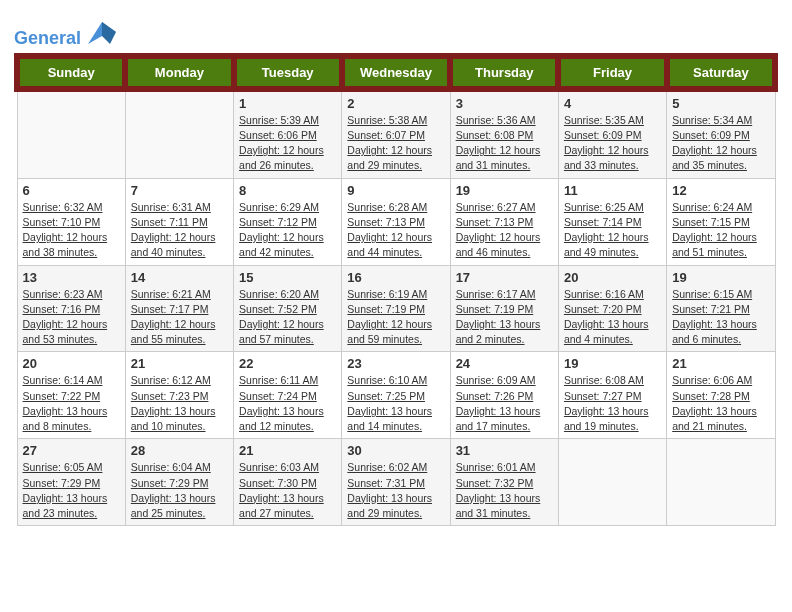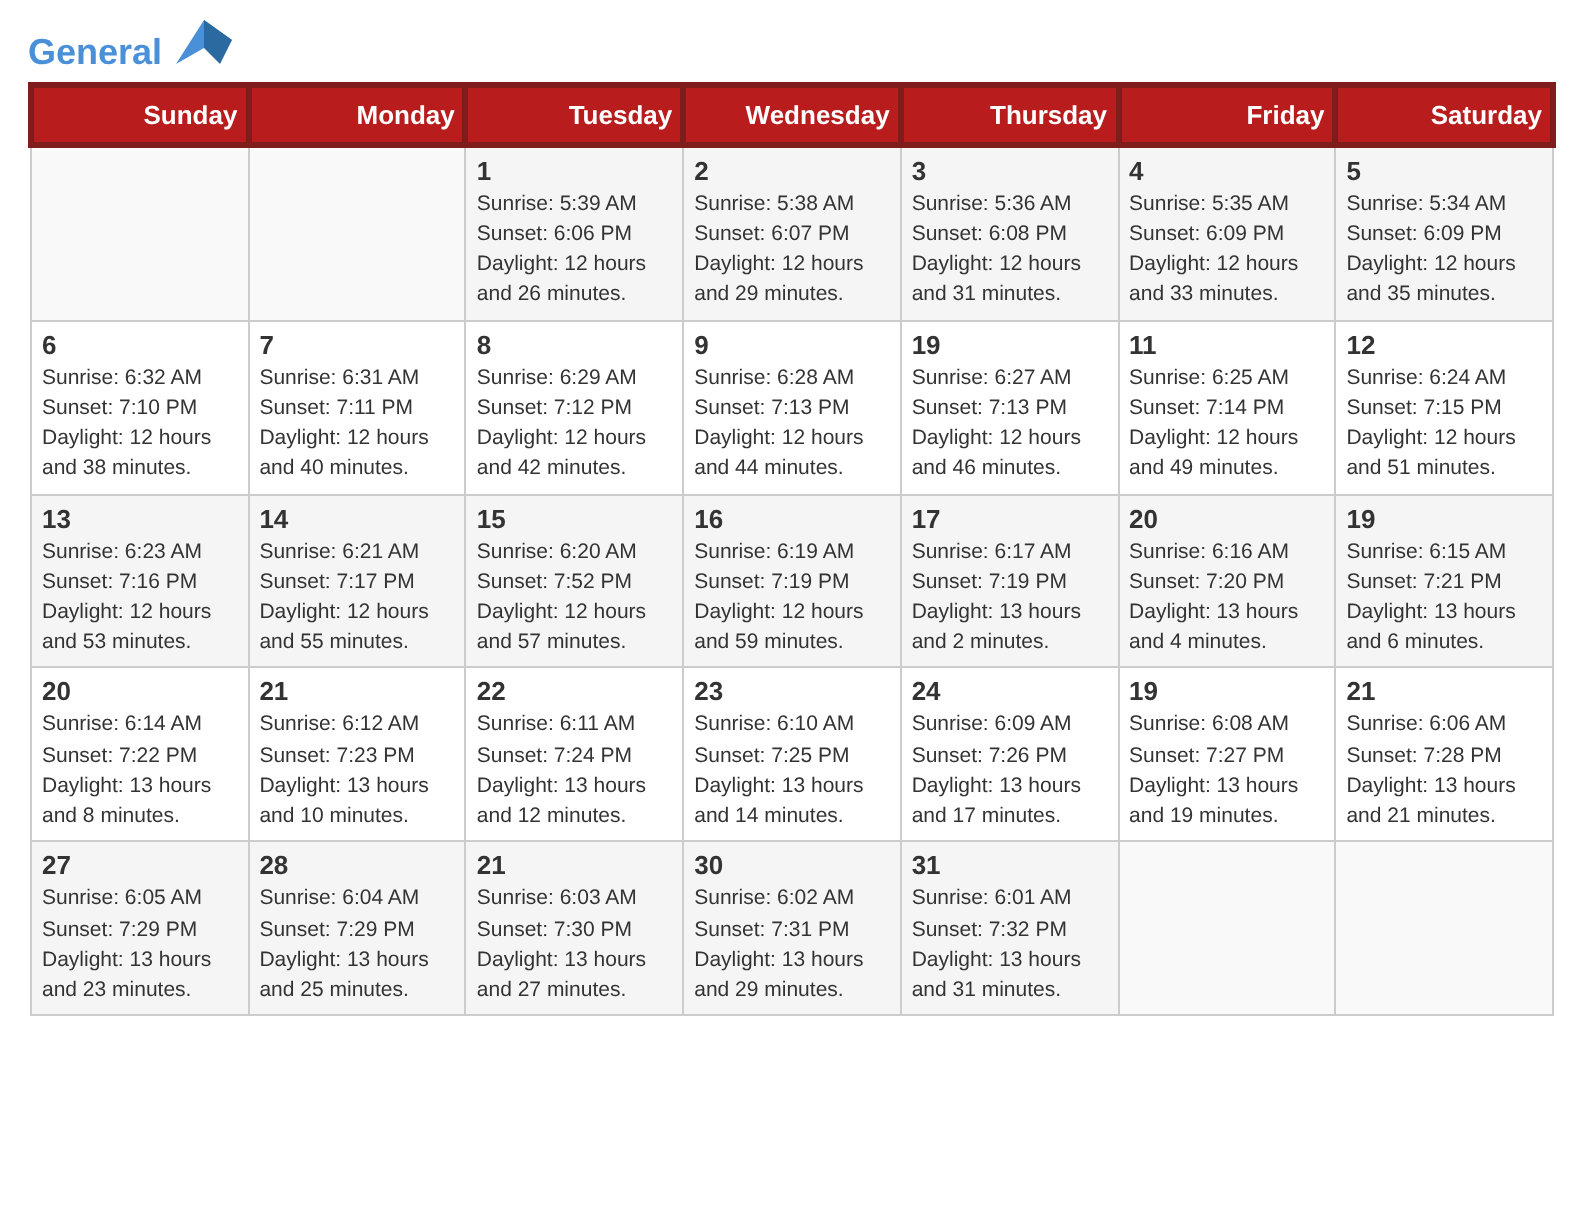--- a/index.html
+++ b/index.html
@@ -17,21 +17,21 @@
     }
     .header-row {
       display: flex;
       align-items: flex-start;
       justify-content: space-between;
       margin-bottom: 4px;
     }
     .logo {
       display: flex;
       align-items: center;
-      margin-top: 4px;
+      margin-top: 16px;
     }
     .logo-text {
       font-size: 18px;
       font-weight: bold;
       color: #333;
       line-height: 1.1;
     }
     .logo-text span {
       color: #4a90d9;
     }
@@ -55,27 +55,27 @@
       color: #444;
       margin-top: 2px;
     }
     .calendar-table {
       width: 100%;
       border-collapse: collapse;
       table-layout: fixed;
       font-size: 11px;
     }
     .calendar-table thead tr th {
-      background: #b91c1c;
+      background: #4d7c0f;
       color: #fff;
       font-size: 13px;
       font-weight: bold;
       padding: 6px 4px;
-      text-align: right;
-      border: 3px solid #7f1d1d;
+      text-align: center;
+      border: 6px solid #7f1d1d;
     }
     .calendar-table tbody tr td {
       border: 1px solid #ccc;
       vertical-align: top;
       padding: 4px 5px;
       height: 80px;
       background: #fff;
       color: #333;
     }
     .calendar-table tbody tr:nth-child(odd) td {
@@ -87,20 +87,21 @@
     .day-number {
       font-weight: bold;
       font-size: 13px;
       display: block;
       margin-bottom: 2px;
     }
     .day-detail {
       font-size: 10.5px;
       line-height: 1.45;
       color: #333;
+      text-decoration: underline;
     }
     .empty-cell {
       background: #f9f9f9 !important;
     }
   </style>
 </head>
 <body>
 
 <div class="page">
   <div class="header-row">

